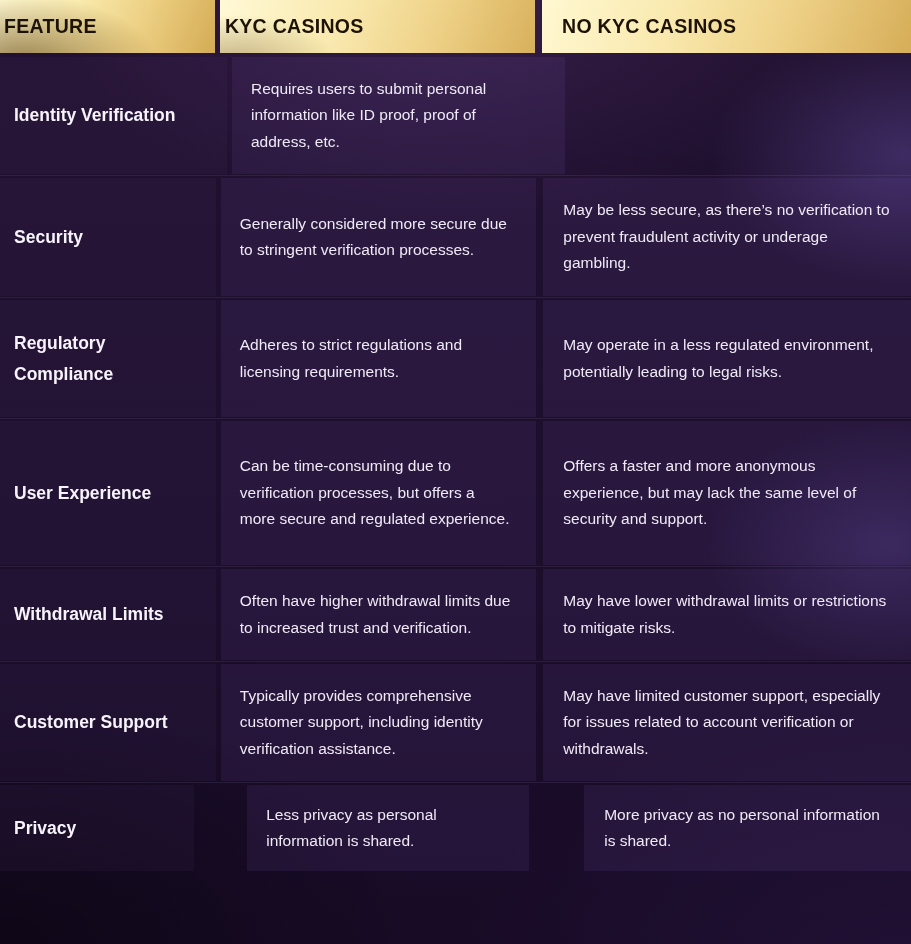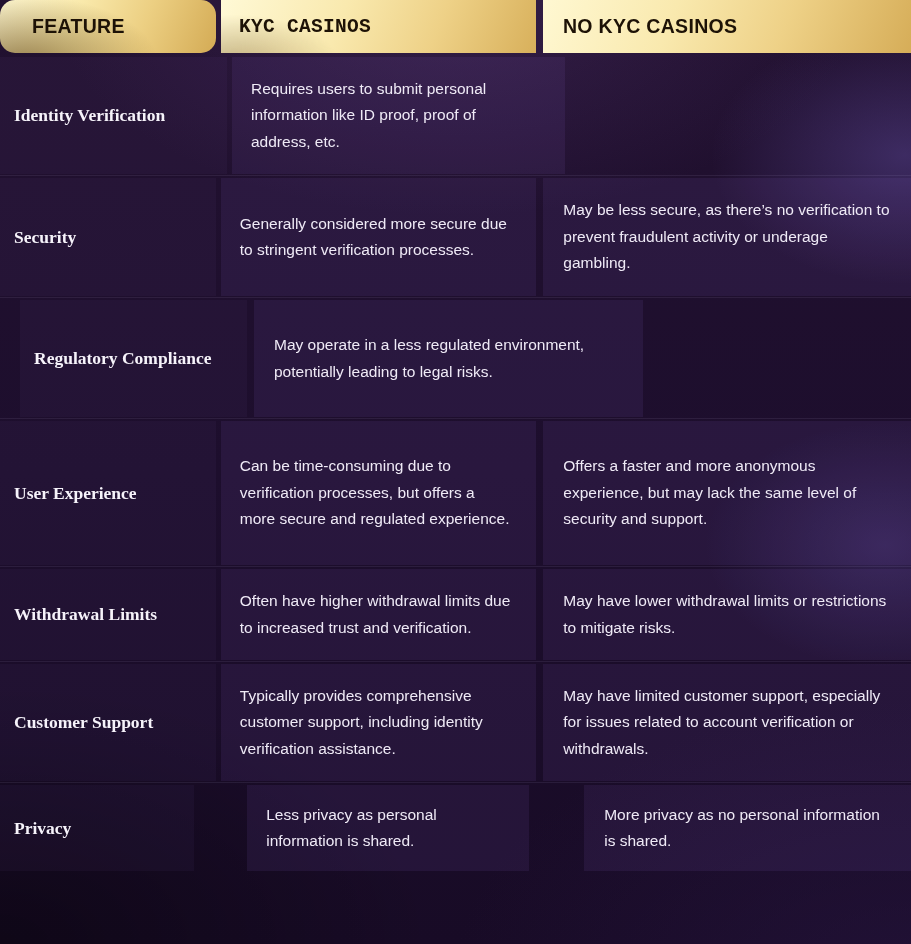--- a/index.html
+++ b/index.html
@@ -45,21 +45,21 @@
     background:
       radial-gradient(270px 180px at 905px 155px, rgba(128,106,216,0.30), rgba(128,106,216,0) 72%),
       radial-gradient(250px 170px at 885px 545px, rgba(128,106,216,0.22), rgba(128,106,216,0) 72%);
   }
   .row { display: flex; }
   .row + .row { margin-top: 4px; }
 
   .rh { height: 53px; }
   .r1 { height: 117px; }
   .r2 { height: 118px; }
-  .r3 { height: 117px; margin-left: 20px; }
+  .r3 { height: 117px; }
   .r4 { height: 144px; }
   .r5 { height: 91px; }
   .r6 { height: 117px; }
   .r7 { height: 86px; gap: 48px; }
 
   .cell {
     box-sizing: border-box;
     display: flex;
     align-items: center;
   }
@@ -75,41 +75,38 @@
     letter-spacing: 0.3px;
   }
   .h-gold {
     background: linear-gradient(112deg,
       #fff8d2 0%, #f9e9ae 35%, #eed187 65%, #d6ad58 100%);
   }
   .h-feature {
     background:
       radial-gradient(190px 95px at 10% 120%, rgba(92,62,10,0.62), rgba(92,62,10,0) 72%),
       linear-gradient(112deg, #fff8d2 0%, #f9e9ab 35%, #eccf82 65%, #d4ab55 100%);
-    padding-left: 32px;
-    border-radius: 15px;
+    padding-left: 4px;
   }
   .h-kyc {
     background:
       radial-gradient(150px 70px at 4% 120%, rgba(110,78,18,0.40), rgba(110,78,18,0) 70%),
       linear-gradient(112deg, #fff9d6 0%, #f9e9ae 38%, #eed187 68%, #d8b05b 100%);
-    padding-left: 18px;
-    font-family: Liberation Mono, monospace;
+    padding-left: 5px;
   }
   .h-nokyc { padding-left: 20px; }
 
   
   .fcell {
     background: rgba(150,108,220,0.05);
     padding: 0 28px 0 14px;
     color: #f6f3fa;
     font-size: 17.5px;
     font-weight: bold;
     line-height: 31px;
-    font-family: Liberation Serif, serif;
   }
   .dcell {
     background: rgba(150,108,220,0.10);
     color: #efeaf6;
     font-size: 15.5px;
     line-height: 26.5px;
   }
   .kcell { padding: 0 26px 0 19px; }
   .ncell { padding: 0 18px 0 20px; }
 
@@ -148,20 +145,21 @@
     </div>
 
     <div class="row r2">
       <div class="cell col-f fcell">Security</div>
       <div class="cell col-k dcell kcell">Generally considered more secure due to stringent verification processes.</div>
       <div class="cell col-n dcell ncell">May be less secure, as there’s no verification to prevent fraudulent activity or underage gambling.</div>
     </div>
 
     <div class="row r3">
       <div class="cell col-f fcell">Regulatory Compliance</div>
+      <div class="cell col-k dcell kcell">Adheres to strict regulations and licensing requirements.</div>
       <div class="cell col-n dcell ncell">May operate in a less regulated environment, potentially leading to legal risks.</div>
     </div>
 
     <div class="row r4">
       <div class="cell col-f fcell">User Experience</div>
       <div class="cell col-k dcell kcell">Can be time-consuming due to verification processes, but offers a more secure and regulated experience.</div>
       <div class="cell col-n dcell ncell">Offers a faster and more anonymous experience, but may lack the same level of security and support.</div>
     </div>
 
     <div class="row r5">

